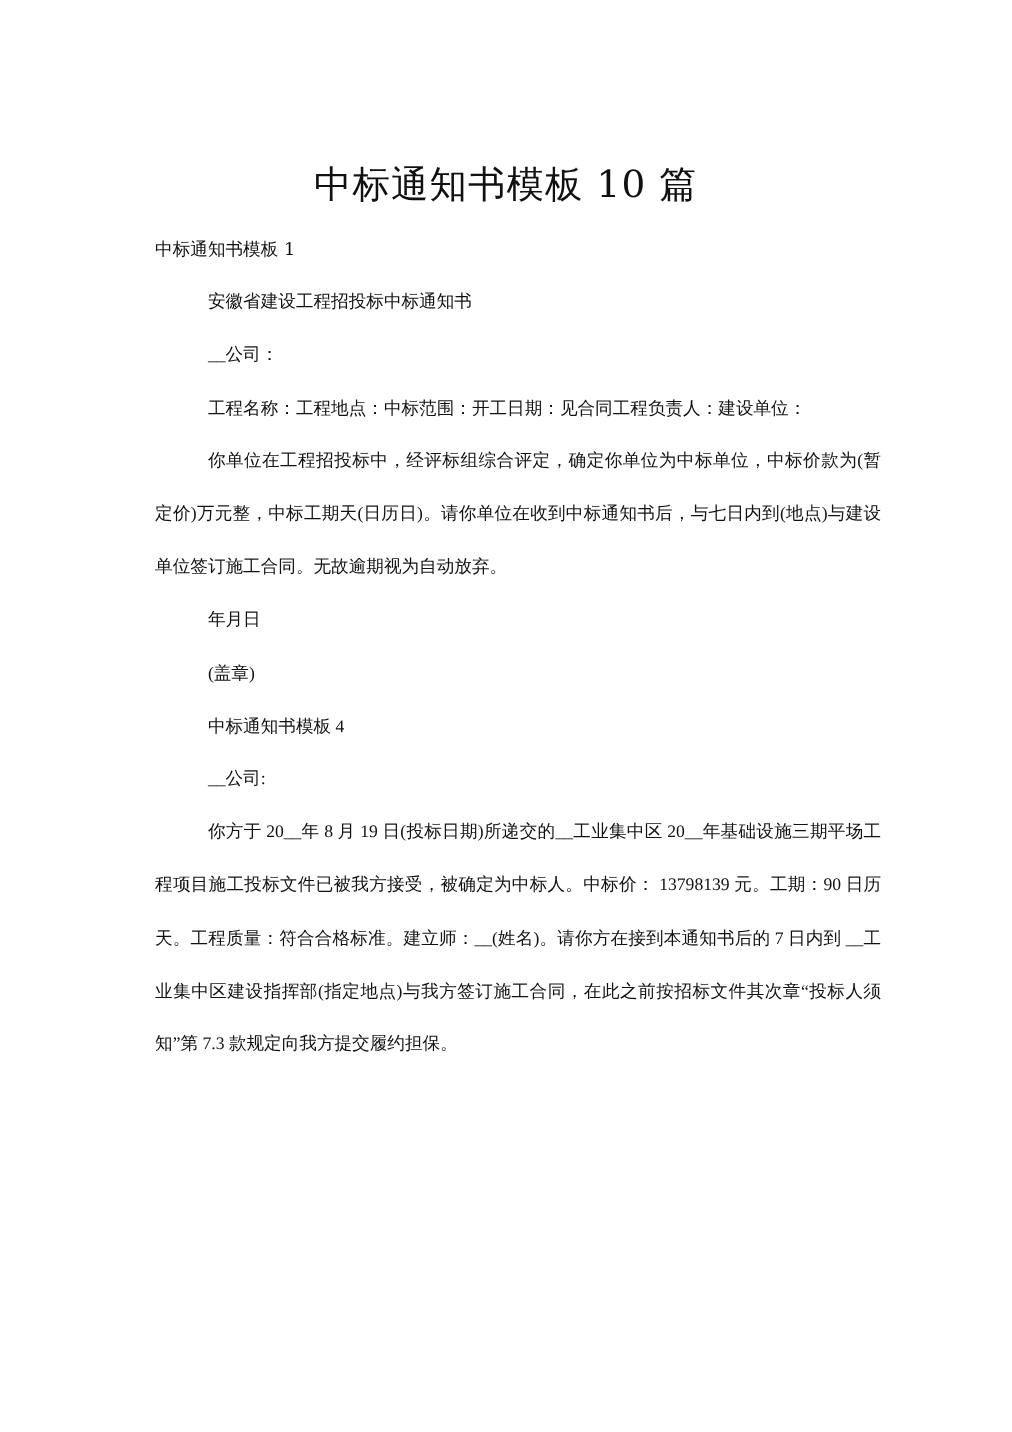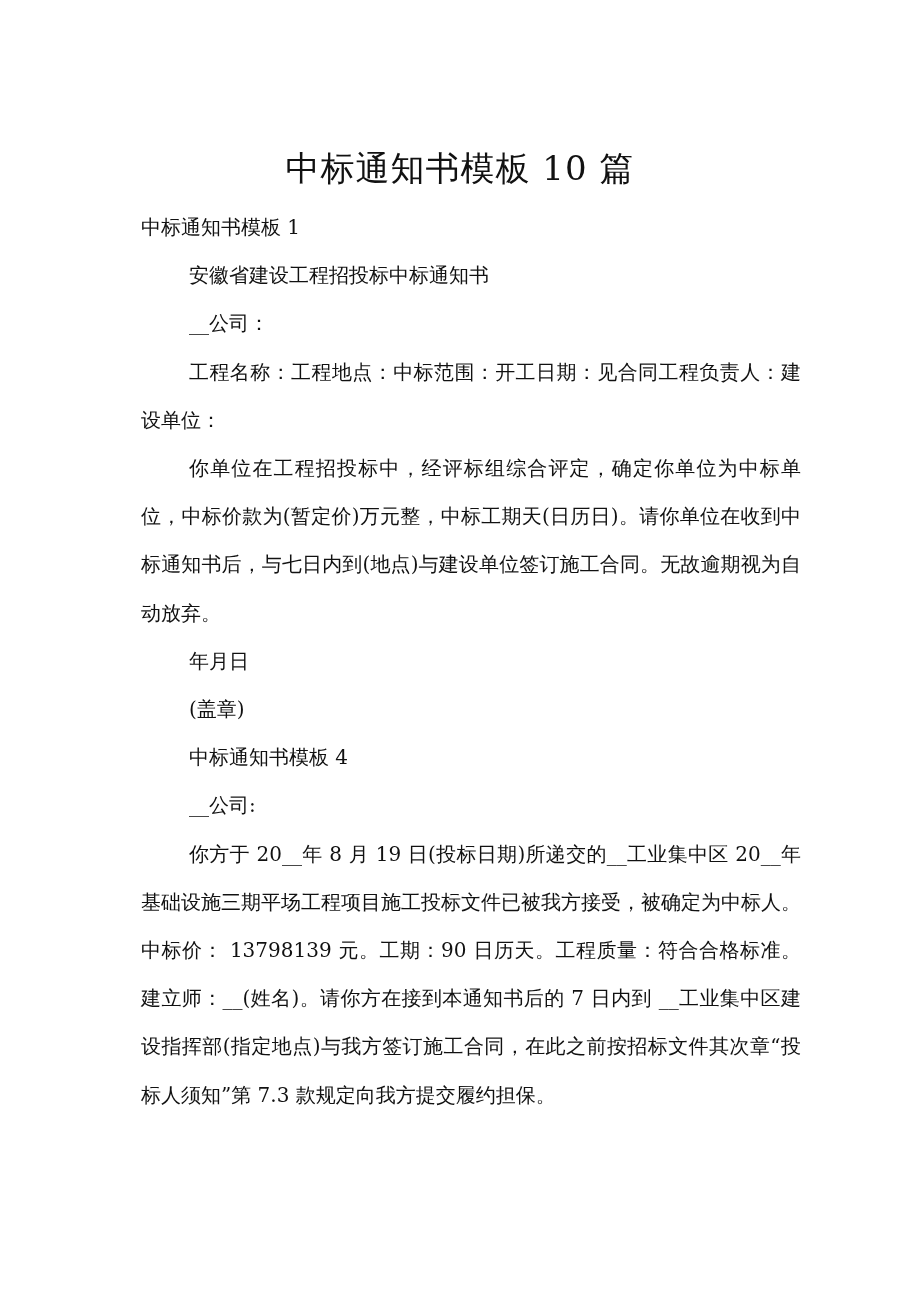--- a/index.html
+++ b/index.html
@@ -31,31 +31,32 @@
       font-size: 34px;
       line-height: 56px;
       letter-spacing: 1px;
       color: #111;
     }
     .body-text {
       position: absolute;
       left: 141px;
       top: 203px;
       width: 660px;
-      font-size: 20px;
+      font-size: 16px;
       line-height: 48.2px;
     }
     .para {
       margin: 0;
       padding: 0;
       text-align: justify;
       text-justify: inter-character;
     }
     .indent {
       text-indent: 48px;
+      font-family: Liberation Serif, serif;
     }
   </style>
 </head>
 <body>
 
 <div class="page">
   <div class="title">中标通知书模板 10 篇</div>
 
   <div class="body-text">
     <p class="para">中标通知书模板 1</p>

